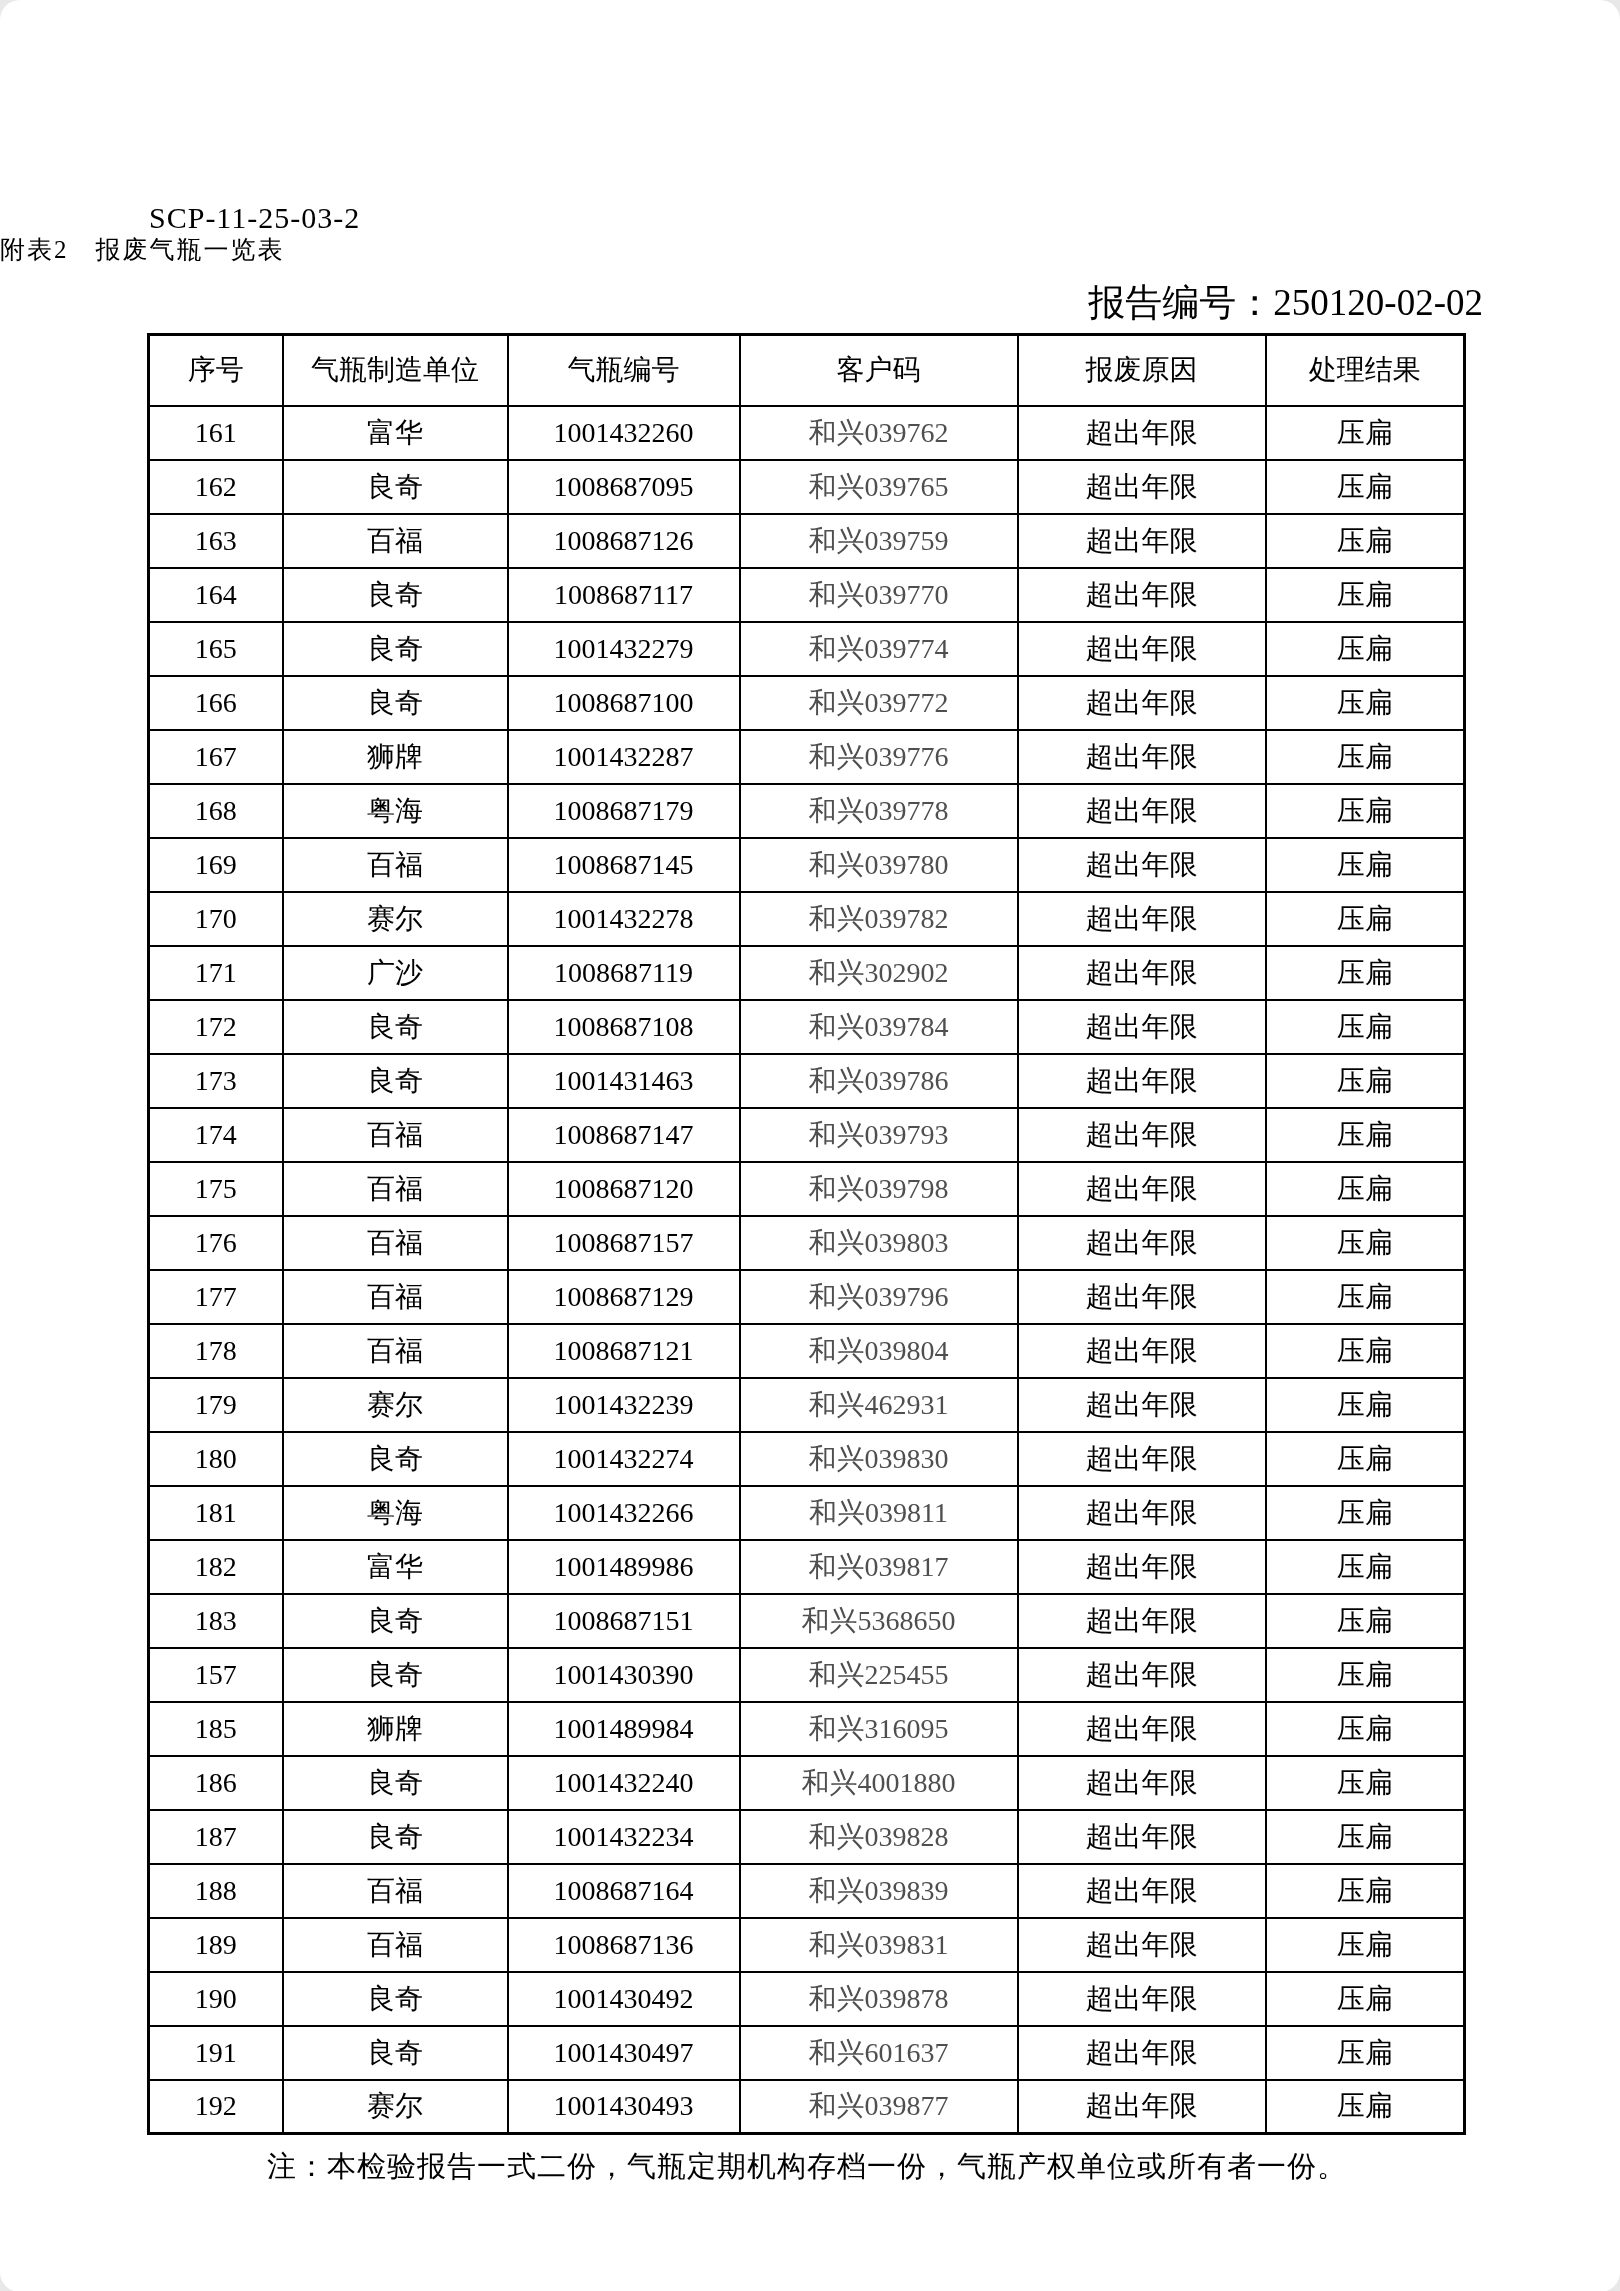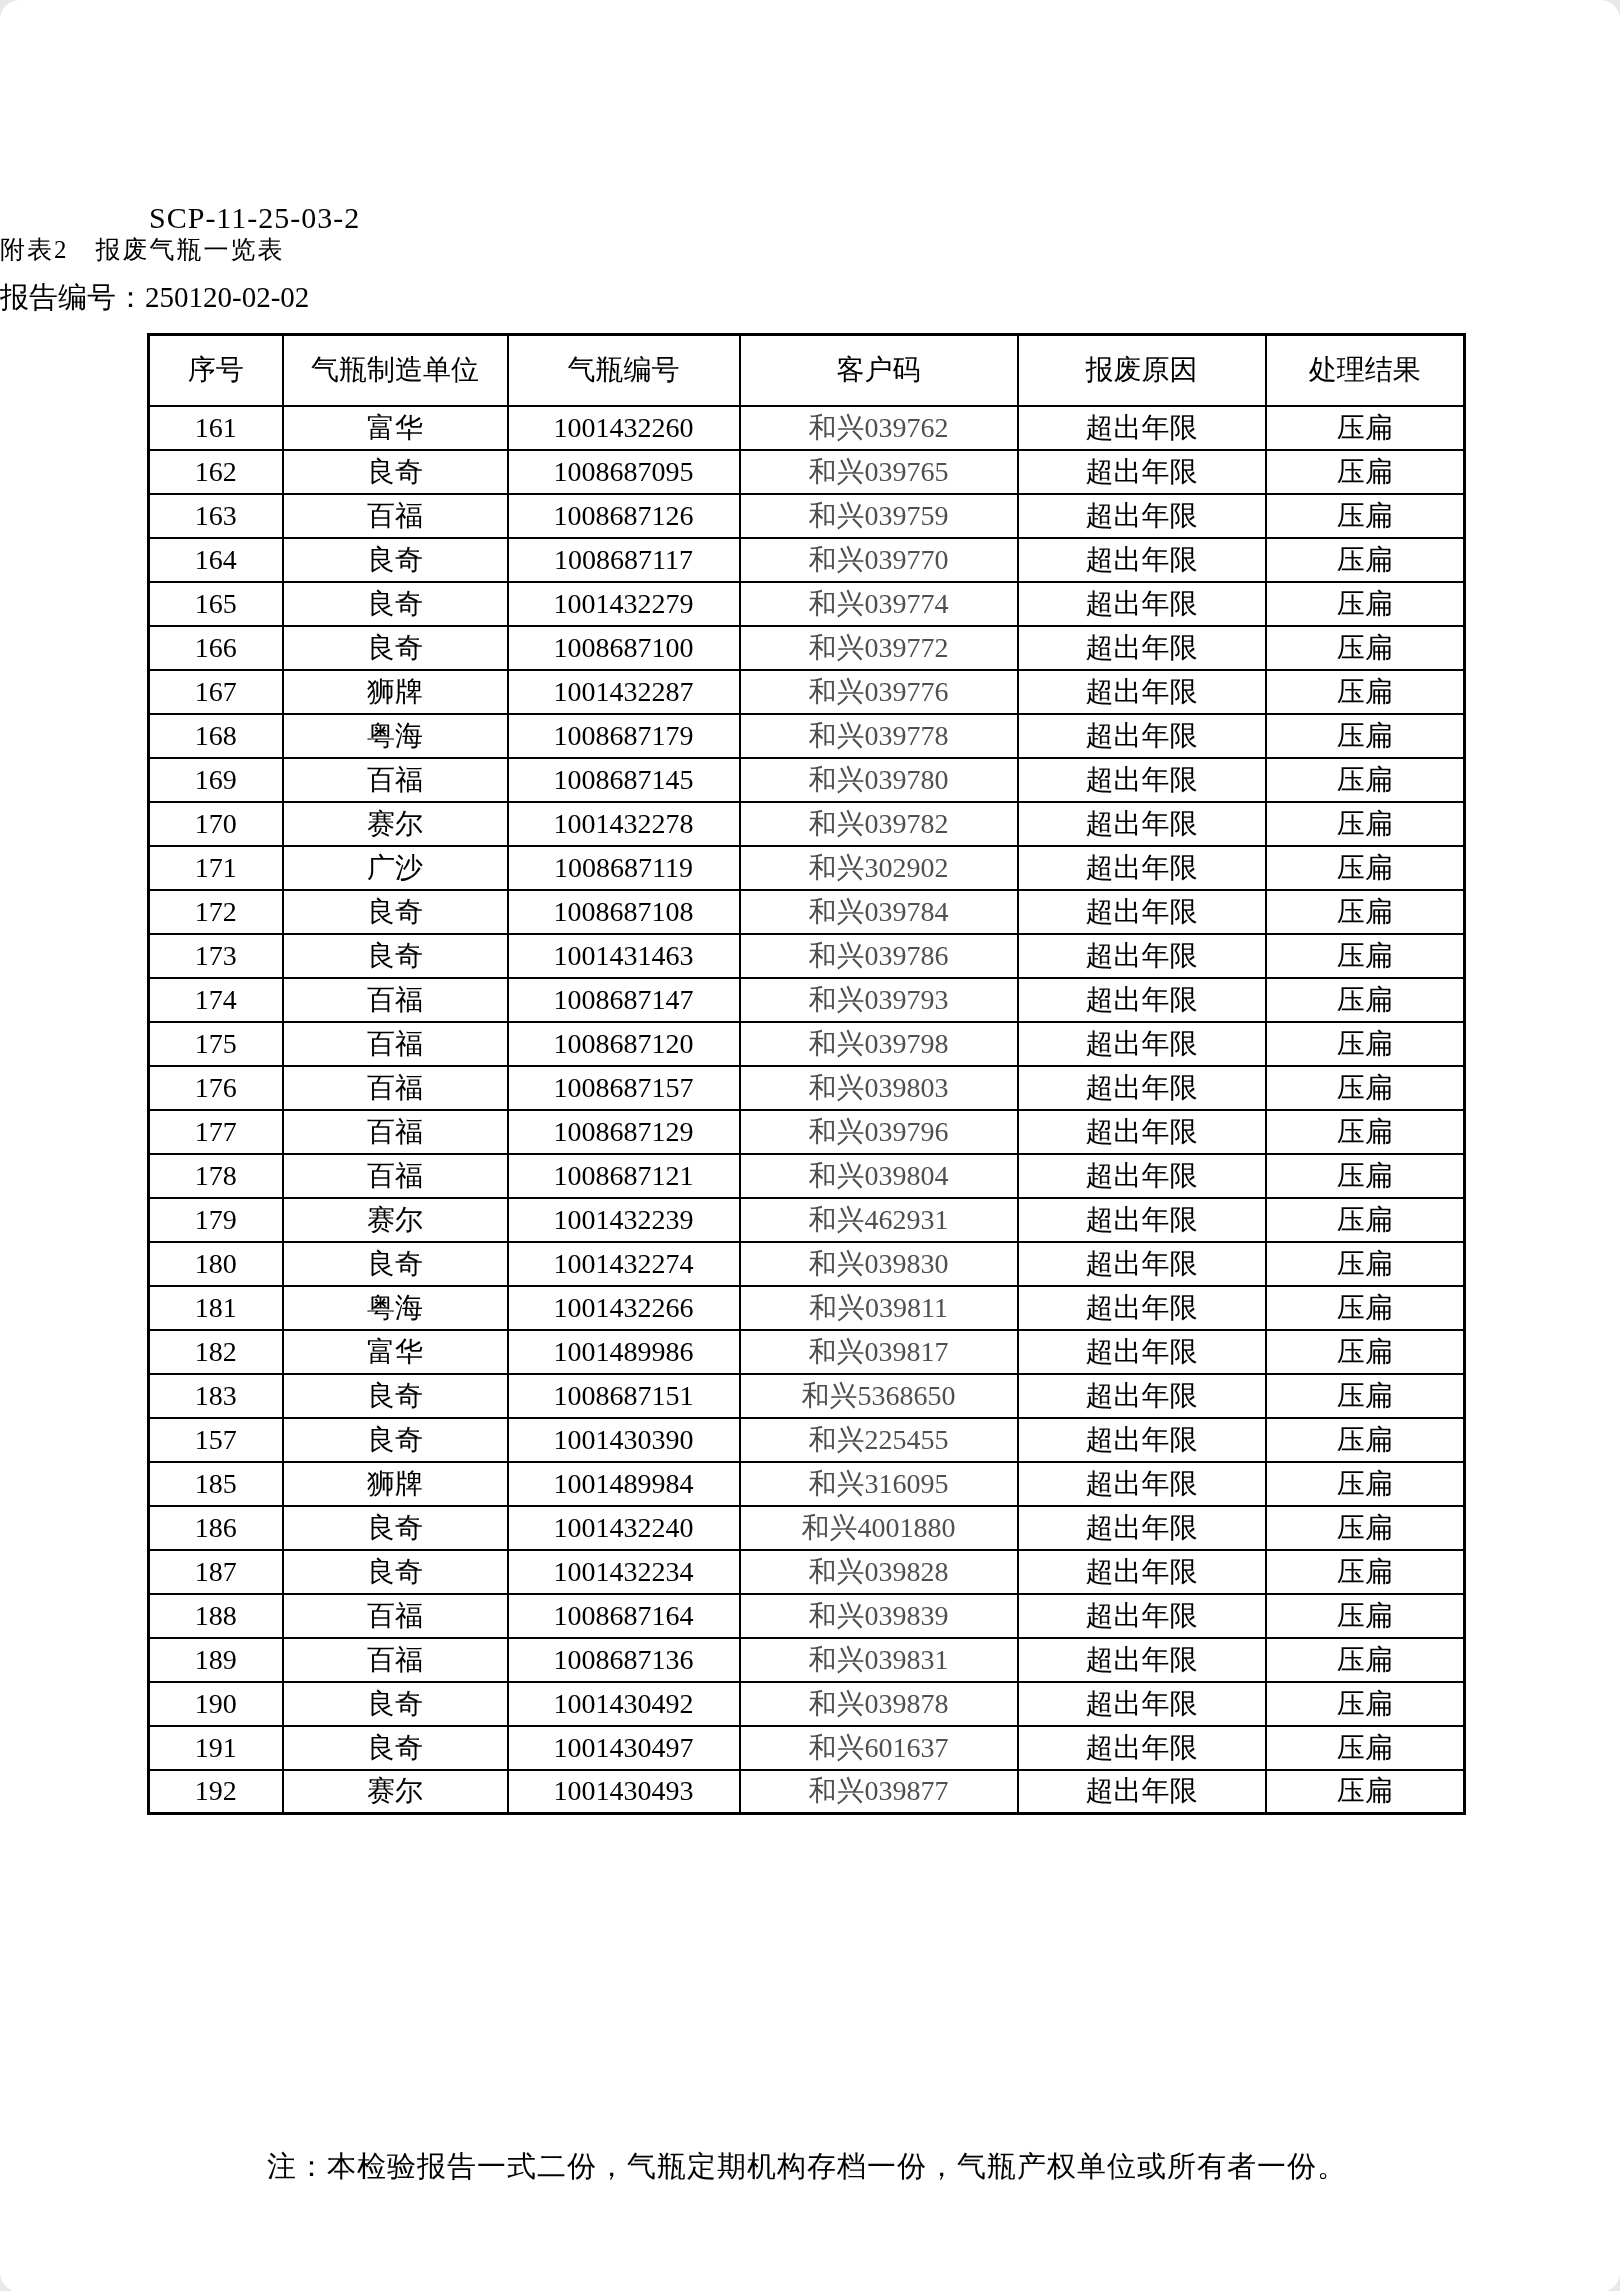--- a/index.html
+++ b/index.html
@@ -15,38 +15,38 @@
   .doc-code{
     position:absolute;left:149px;top:201px;
     font-size:30px;letter-spacing:1px;
   }
   .doc-title{
     position:absolute;left:0;top:233px;width:1620px;
     text-align:left;font-size:25px;letter-spacing:2px;
   }
   .report-line{
     position:absolute;left:0;top:278px;width:1464px;
-    text-align:left;font-size:29px;
+    text-align:right;font-size:37px;padding-left:19px;
   }
   table.scrap{
     position:absolute;left:147px;top:333px;
     width:1317px;
     border-collapse:collapse;
     table-layout:fixed;
     border:3.9px solid #000;
   }
   table.scrap th,table.scrap td{
     border:2.9px solid #000;
     text-align:center;vertical-align:middle;
     font-size:28px;font-weight:normal;
     padding:0;
     overflow:hidden;white-space:nowrap;
   }
   table.scrap thead tr{height:71px;}
-  table.scrap tbody tr{height:44px;padding-left:24px;}
+  table.scrap tbody tr{height:54px;padding-left:24px;}
   td.c3{color:#4f4f4f;}
   .footnote{
     position:absolute;left:267px;top:2147px;
     font-size:29px;letter-spacing:1px;
   }
 </style>
 </head>
 <body>
 
 <div class="page">

